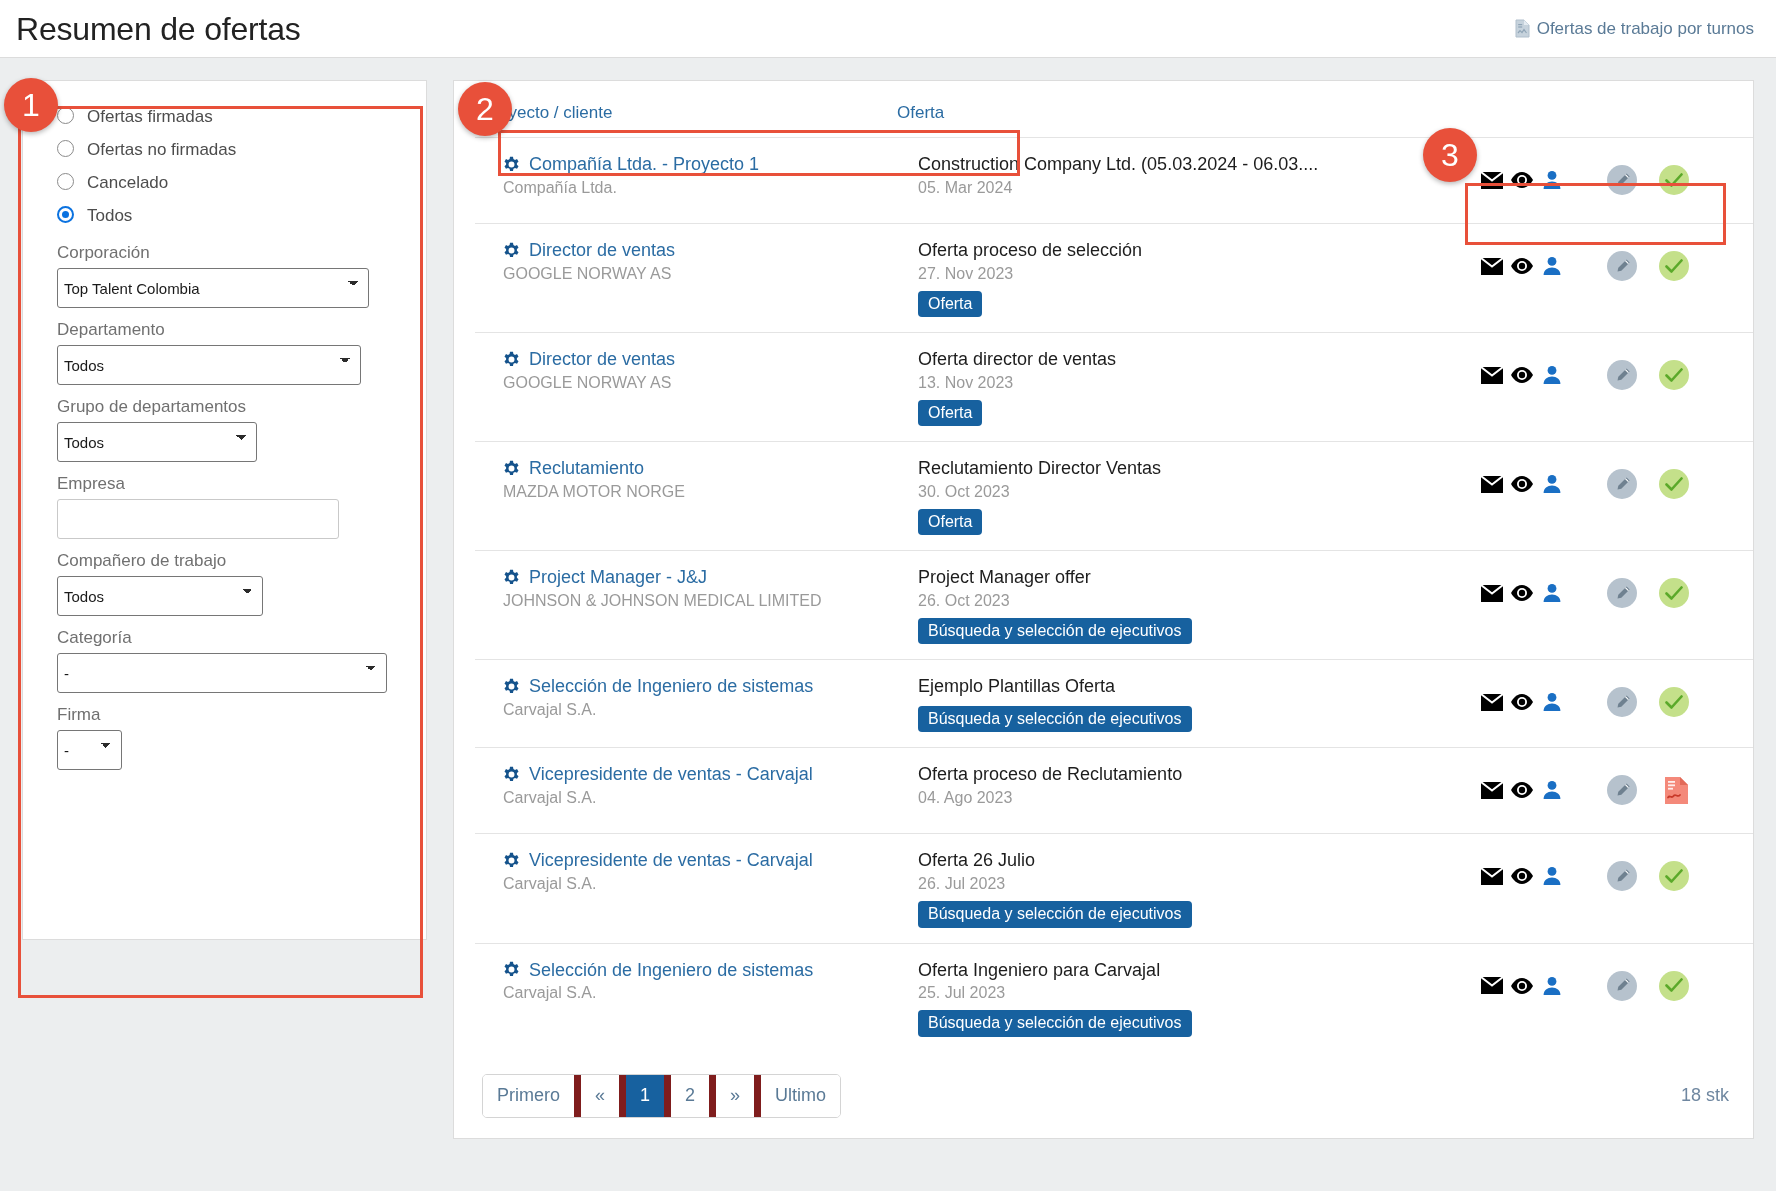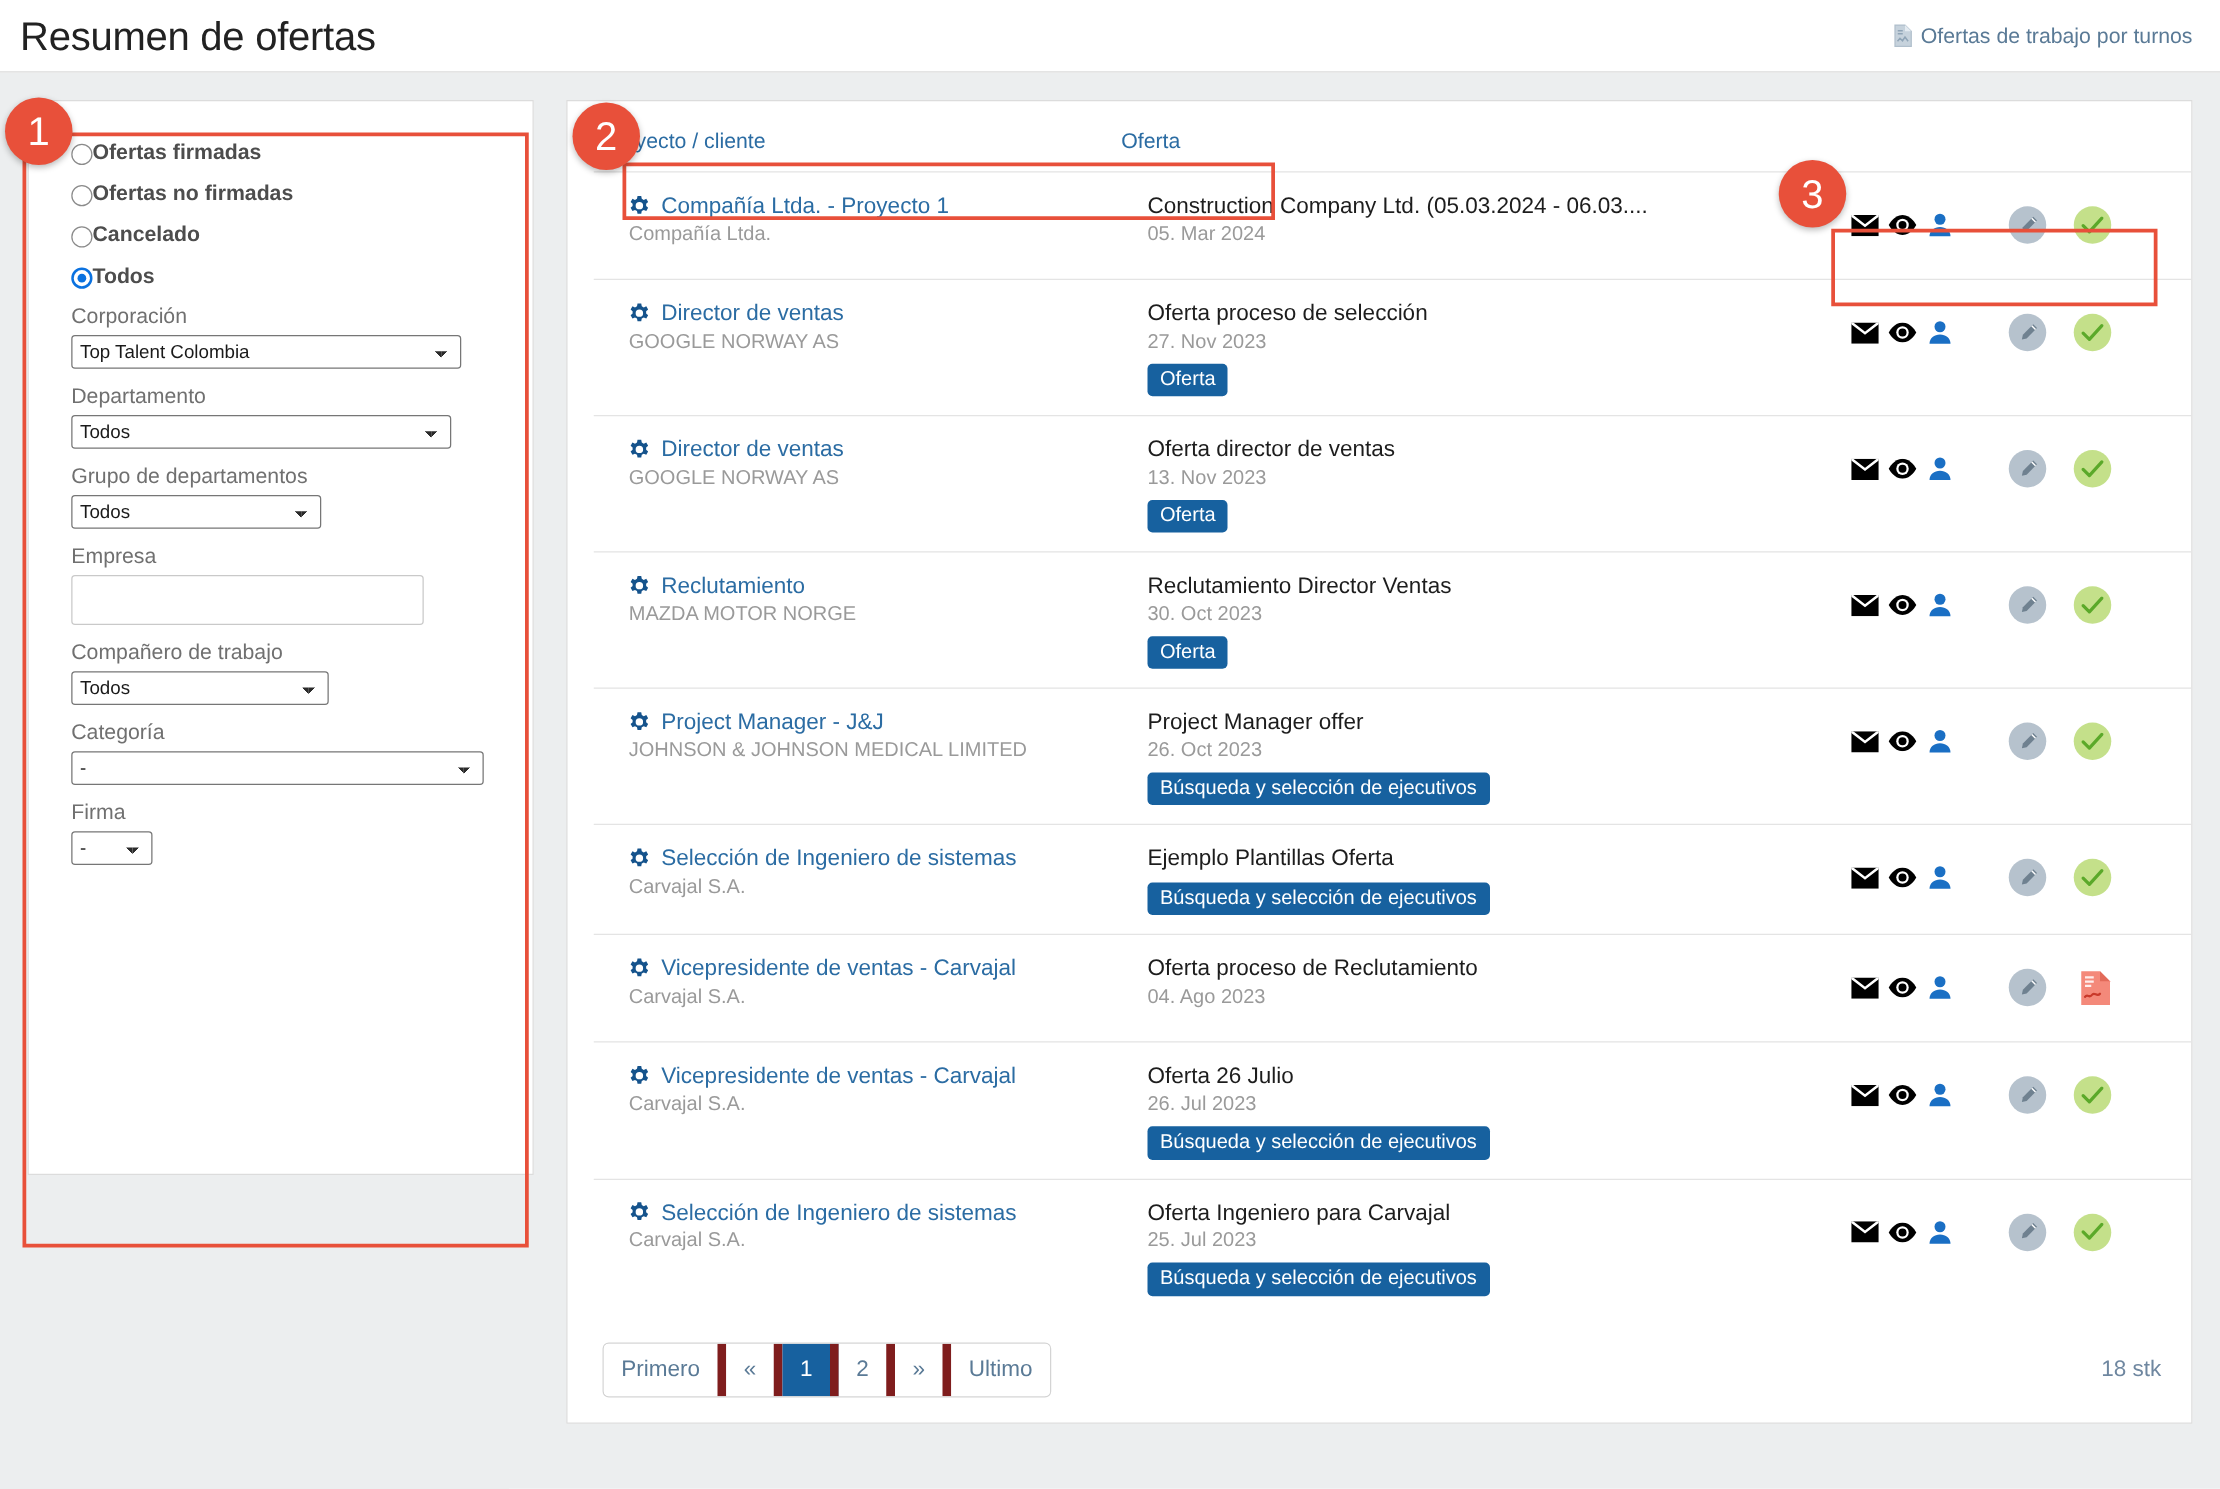--- a/index.html
+++ b/index.html
@@ -47,41 +47,41 @@
   }
 
   
   #filter-panel-wrap { position:relative; width:405px; flex:0 0 405px; }
   #filter-panel {
     background:#fff;
     border:1px solid #dcdcdc;
     padding:26px 34px 40px 34px;
     min-height:860px;
   }
-  .radio-row { display:flex; align-items:flex-end; margin-bottom:8px; height:25px;font-weight:bold; }
+  .radio-row { display:flex; align-items:flex-start; gap:13px; margin-bottom:8px; height:25px; }
   .radio {
     width:17px; height:17px; border-radius:50%;
     border:1.6px solid #8b8b8b; background:#fff;
     flex:0 0 17px; position:relative;
   }
   .radio.checked { border-color:#0b72e0; border-width:2px; }
   .radio.checked:after {
     content:""; position:absolute; left:3px; top:3px;
     width:7px; height:7px; border-radius:50%; background:#0b72e0;
   }
   .radio-label { color:#4d4d4d; font-size:17px; }
 
   .field-group { margin-top:12px; }
   .field-label { color:#707070; font-size:17px; margin-bottom:5px; }
   .sel {
     appearance:none; -webkit-appearance:none;
     background:#fff;
     border:1px solid #767676;
     border-radius:3px;
-    height:27px;
+    height:40px;
     padding:0 26px 0 6px;
     font-family:"Liberation Sans", sans-serif;
     font-size:15px;
     color:#1a1a1a;
     background-image:
       linear-gradient(45deg, transparent 50%, #2b2b2b 50%),
       linear-gradient(135deg, #2b2b2b 50%, transparent 50%);
     background-position:
       calc(100% - 15px) 12px,
       calc(100% - 10px) 12px;

